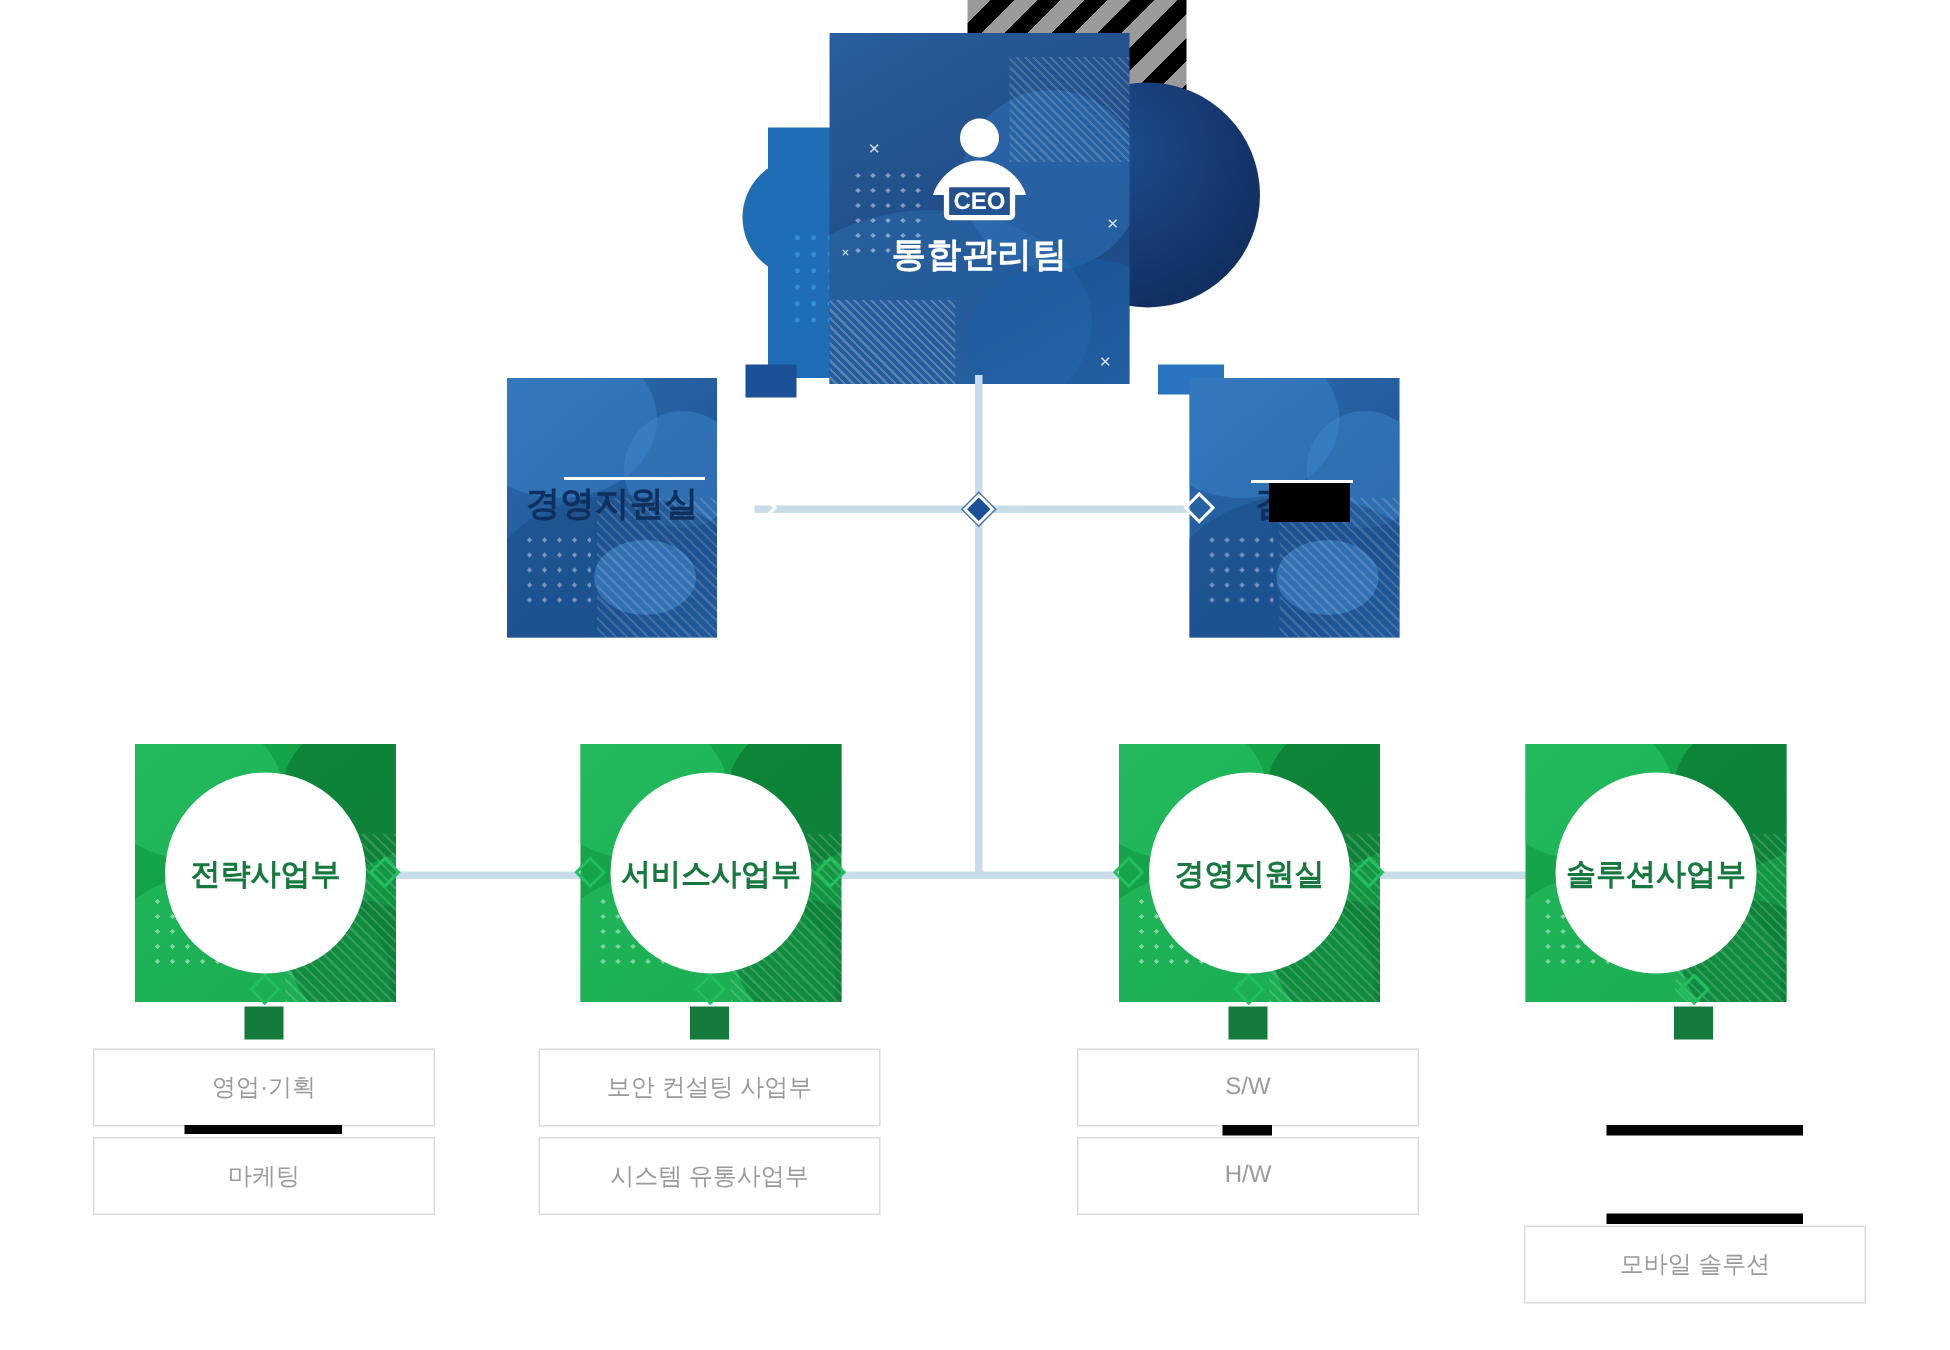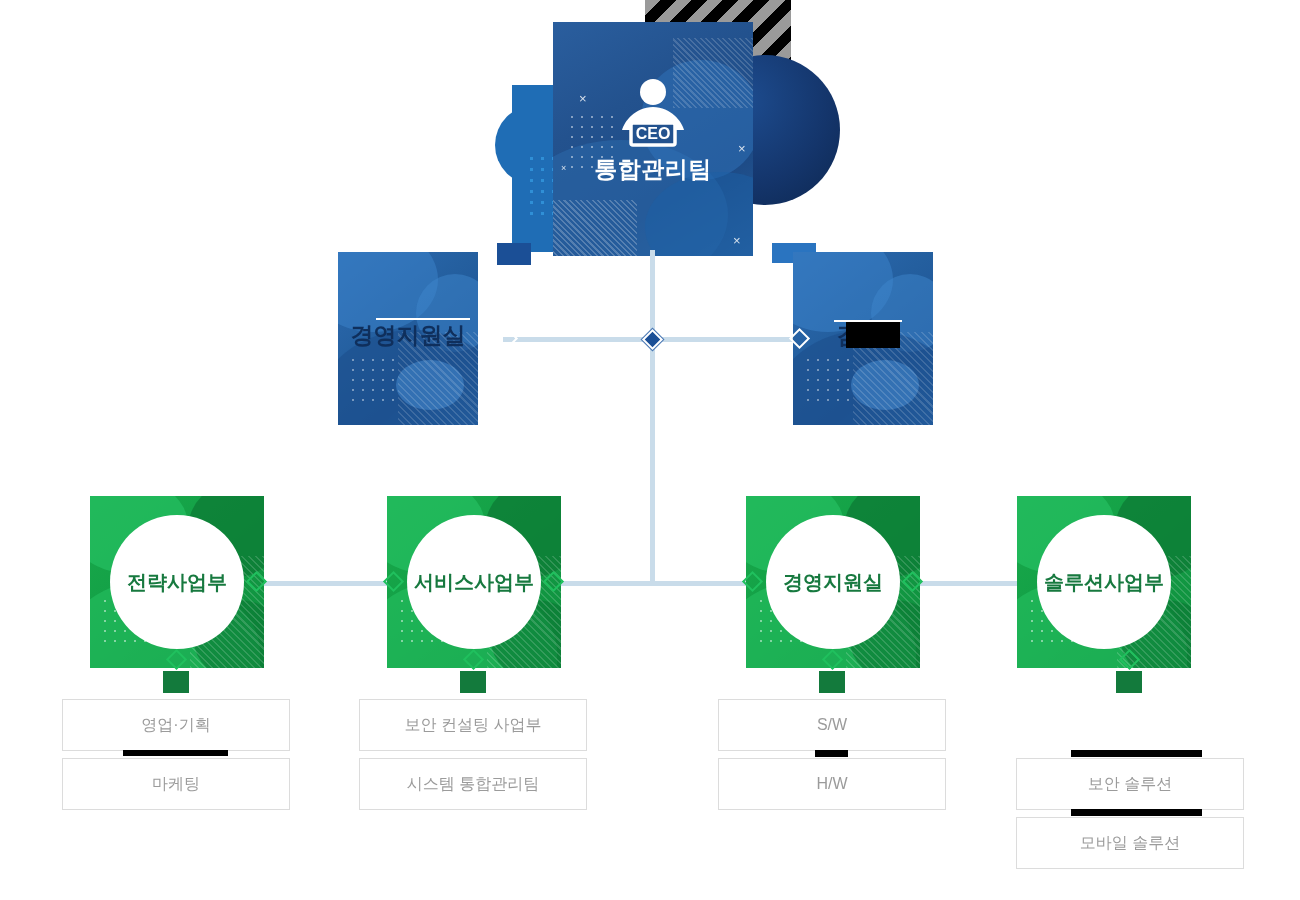--- a/index.html
+++ b/index.html
@@ -355,24 +355,23 @@
   </div>
   <div class="dia dia-green" style="left:1042px; top:574px;"></div>
   <div class="dia dia-green" style="left:1122px; top:652px;"></div>
   <div class="stub" style="left:1116px; top:671px;"></div>
 
   <div class="leaf" style="left:62px; top:699px;">영업·기획</div>
   <div class="leaf-bar" style="left:123px; top:750px; width:105px; height:6px;"></div>
   <div class="leaf" style="left:62px; top:758px;">마케팅</div>
 
   <div class="leaf" style="left:359px; top:699px;">보안 컨설팅 사업부</div>
-  <div class="leaf" style="left:359px; top:758px;">시스템 통합관리팀</div>
+  <div class="leaf" style="left:359px; top:758px;">시스템 유통사업부</div>
 
   <div class="leaf" style="left:718px; top:699px;">S/W</div>
   <div class="leaf-bar" style="left:815px; top:750px; width:33px; height:7px;"></div>
   <div class="leaf" style="left:718px; top:758px;">H/W</div>
 
   <div class="leaf-bar" style="left:1071px; top:750px; width:131px; height:7px;"></div>
-  <div class="leaf" style="left:1016px; top:758px;">보안 솔루션</div>
   <div class="leaf-bar" style="left:1071px; top:809px; width:131px; height:7px;"></div>
   <div class="leaf" style="left:1016px; top:817px;">모바일 솔루션</div>
 
 </div>
 
 </body></html>

